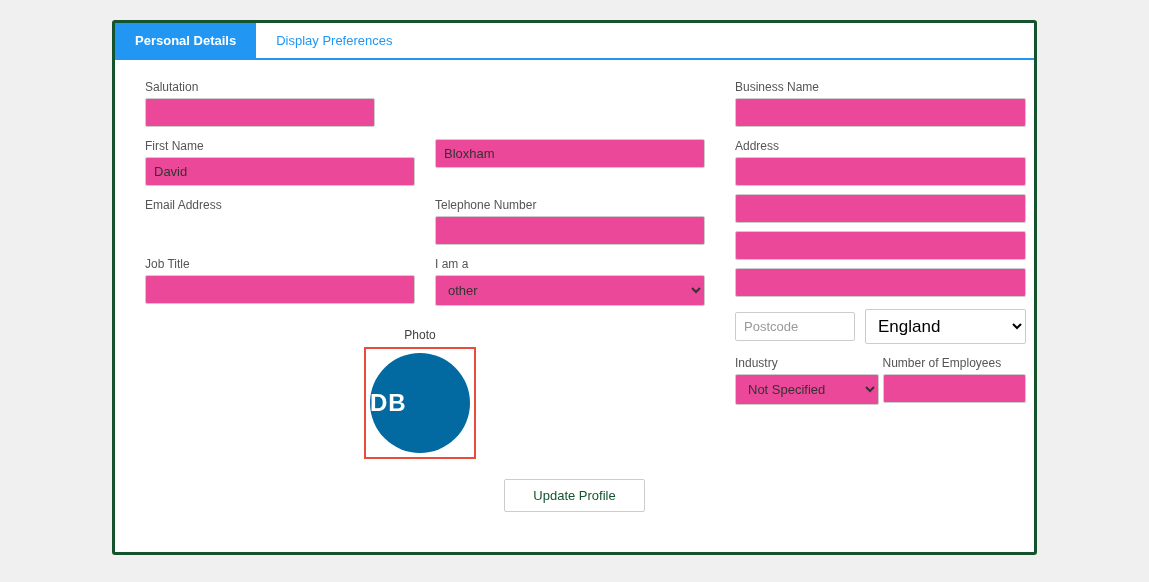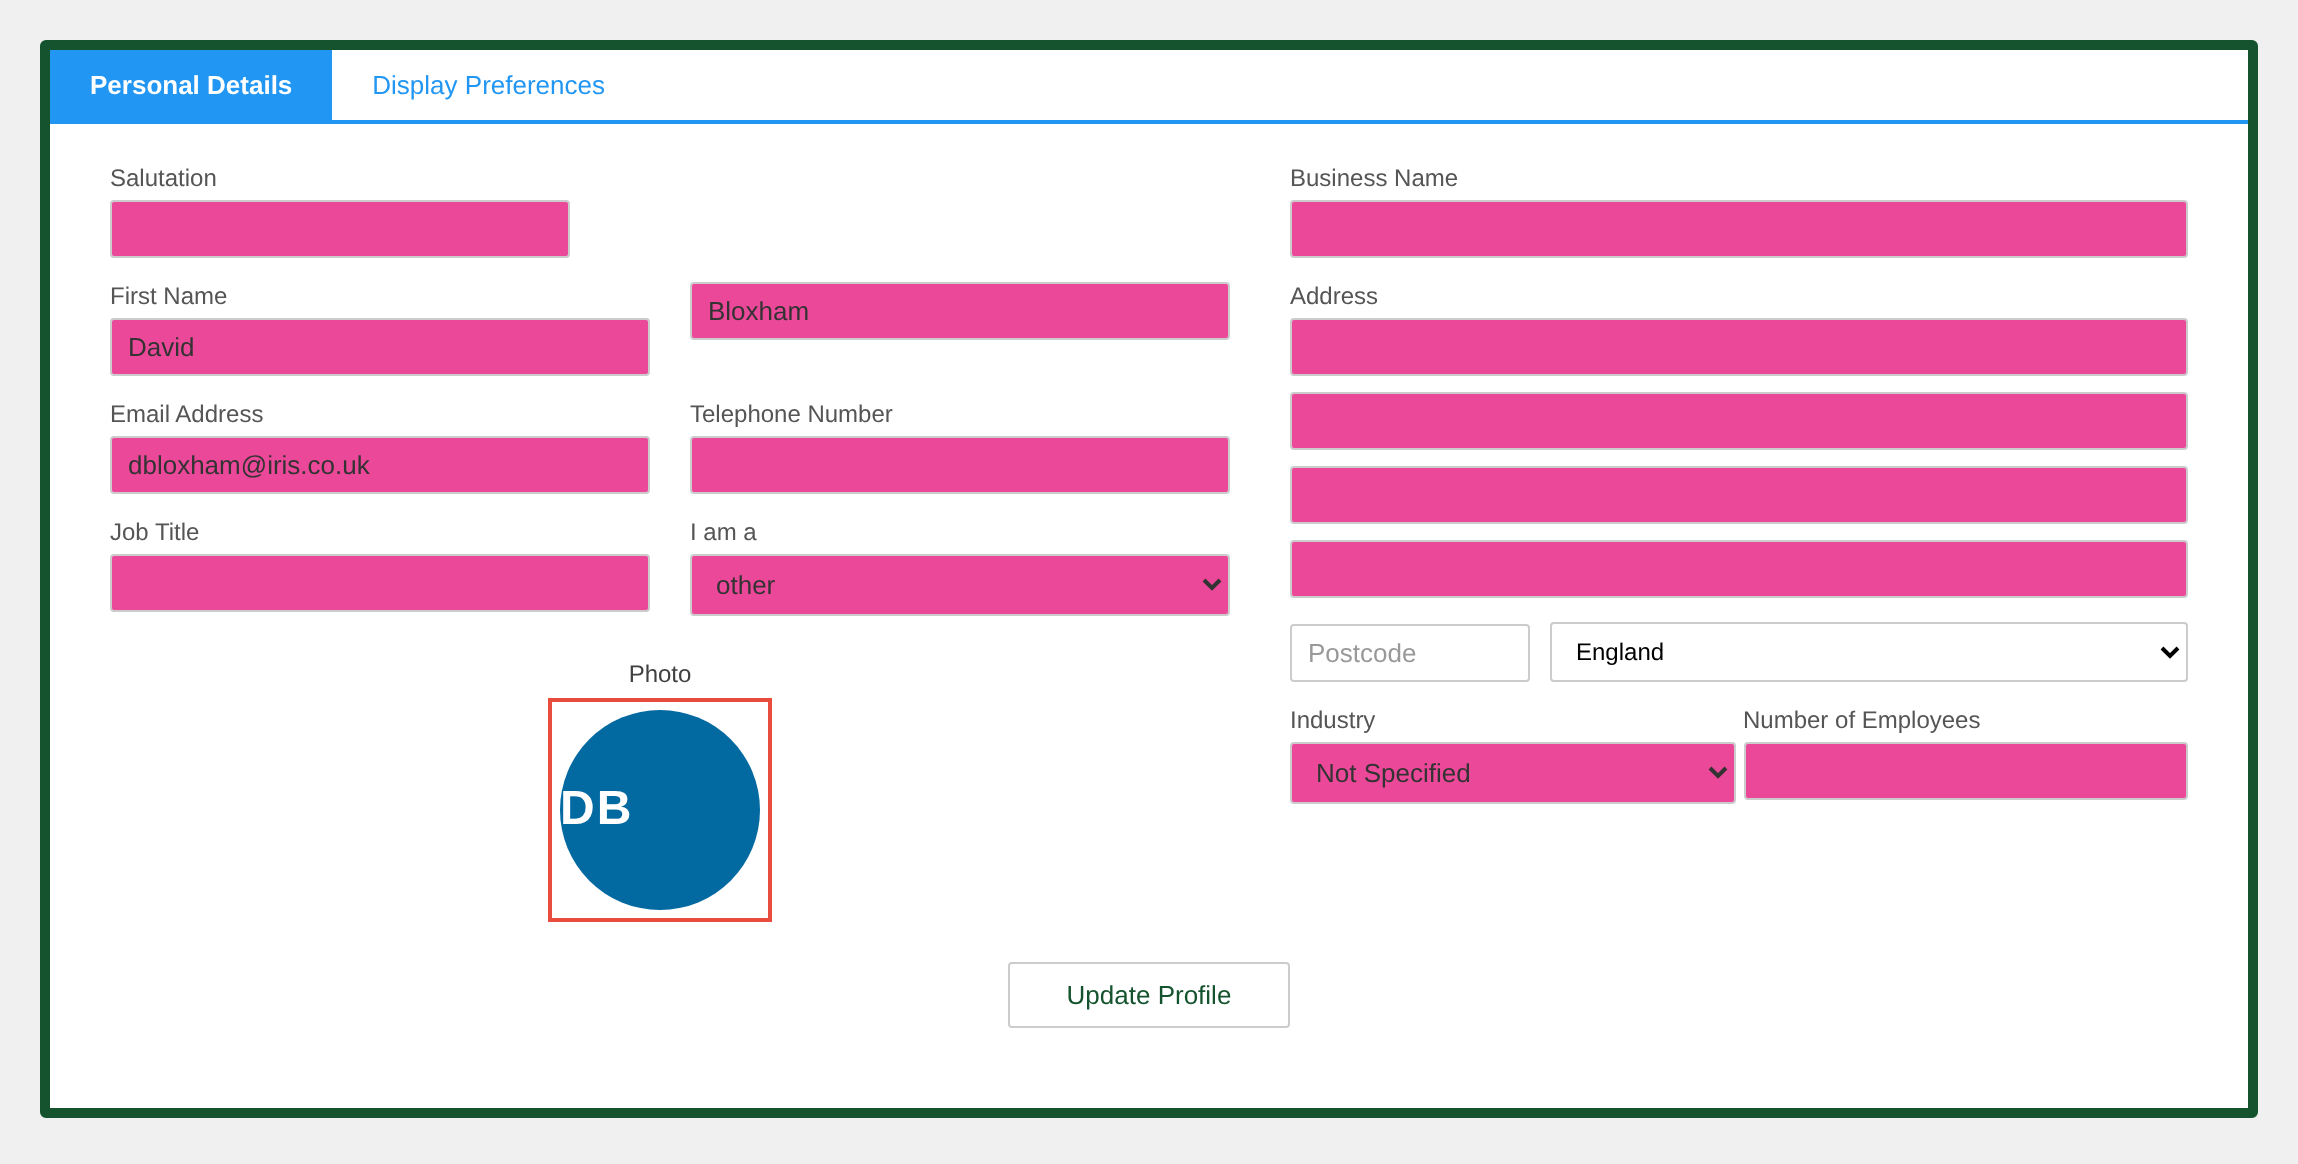--- a/index.html
+++ b/index.html
@@ -7,23 +7,23 @@
       font-family: Arial, sans-serif;
       font-size: 13px;
       background: #f0f0f0;
       display: flex;
       justify-content: center;
       align-items: flex-start;
       min-height: 582px;
       padding: 20px;
     }
     .main-container {
-      width: 1109px;
-      background: #fff;
-      border: 5px solid #14532d;
+      width: 925px;
+      background: #fff;
+      border: 3px solid #14532d;
       border-radius: 3px;
     }
     .tabs {
       display: flex;
       border-bottom: 2px solid #2196F3;
     }
     .tab {
       padding: 10px 20px;
       cursor: pointer;
       font-size: 13px;
@@ -96,21 +96,21 @@
       color: #999;
     }
     .postcode-row input::placeholder {
       color: #999;
     }
     .postcode-row select {
       flex: 1;
       padding: 6px 8px;
       border: 1px solid #ccc;
       border-radius: 2px;
-      font-size: 12px;
+      font-size: 17px;
       background: #fff;
     }
     .address-input {
       margin-bottom: 8px;
     }
     .address-input input {
       width: 100%;
       padding: 6px 8px;
       border: 1px solid #ccc;
       border-radius: 2px;
@@ -198,21 +198,20 @@
             <input type="text" id="first-name-input" value="David" style="">
           </div>
           <div class="form-group">
             <input type="text" id="last-name-input" value="Bloxham" style="">
           </div>
         </div>
 
         <div class="row-2col">
           <div class="form-group">
             <label>Email Address</label>
-            <input type="text" id="email-input" value="dbloxham@iris.co.uk" style="">
           </div>
           <div class="form-group">
             <label>Telephone Number</label>
             <input type="text" style="">
           </div>
         </div>
 
         <div class="row-2col">
           <div class="form-group">
             <label>Job Title</label>

